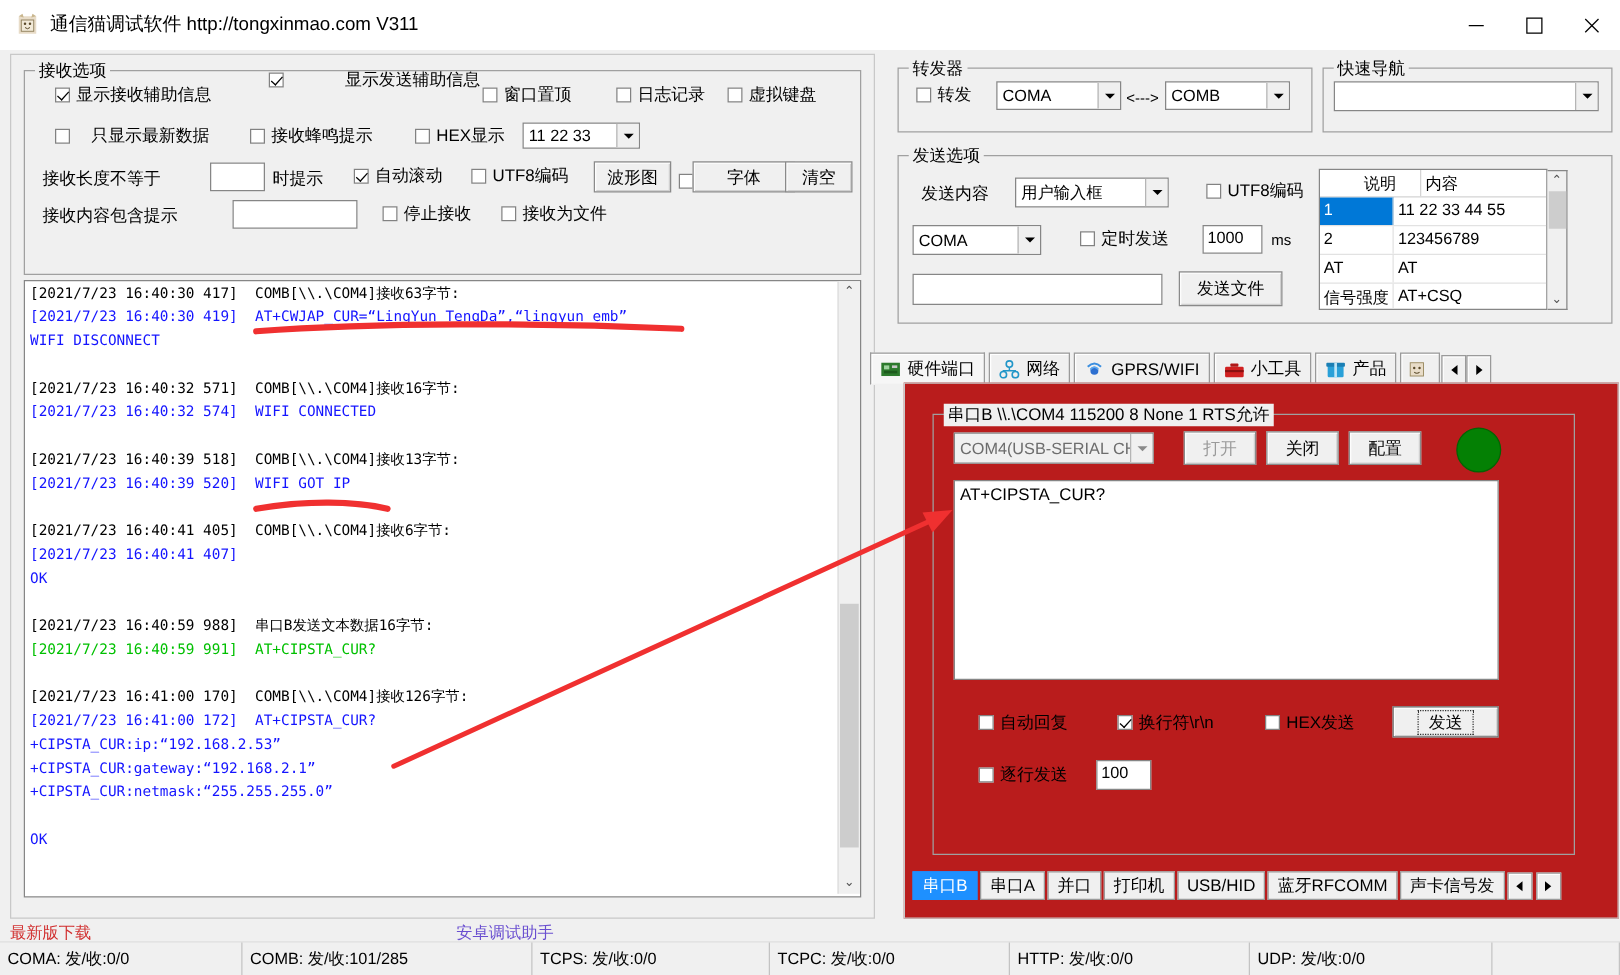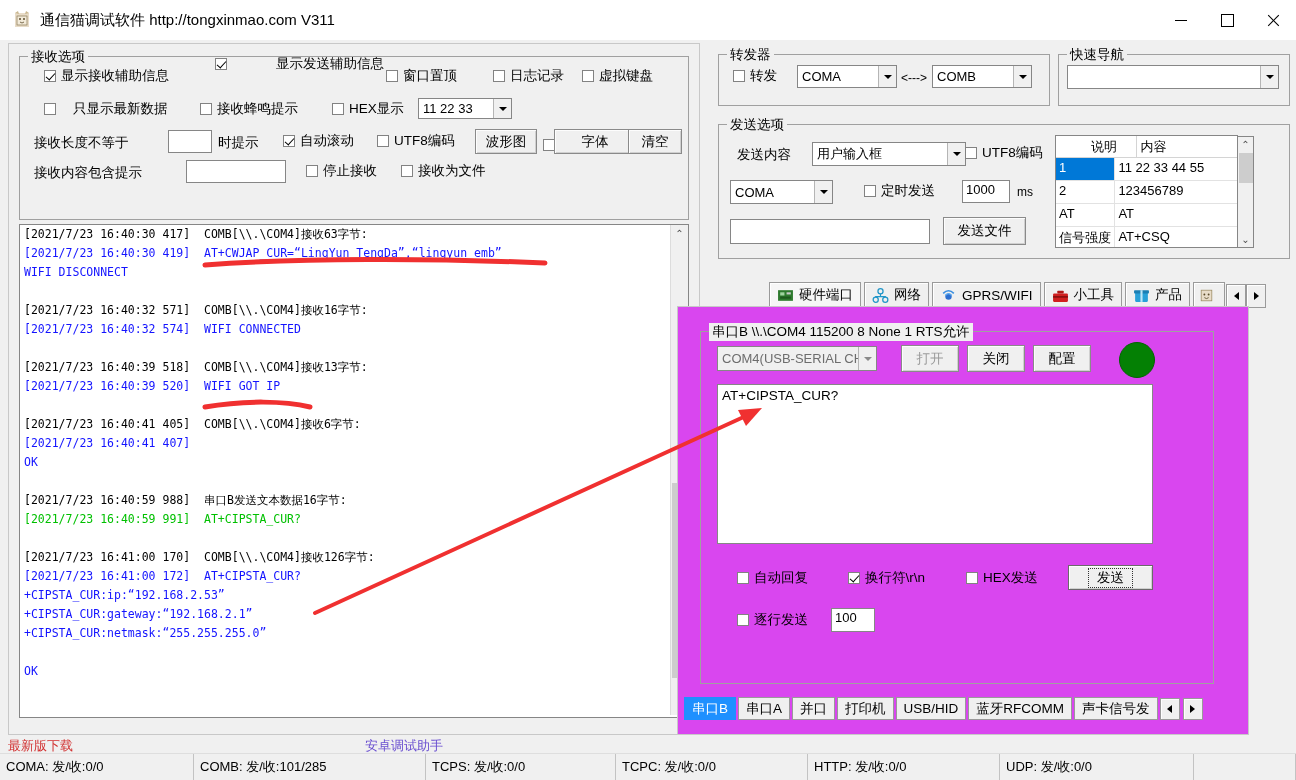--- a/index.html
+++ b/index.html
@@ -340,21 +340,21 @@
       <span class="carrow">
           <i class="tri-d"></i>
         </span>
     </div>
   </div>
 
   <div class="group" style="left:718px;top:84px;width:570px;height:133px;">
     <div class="legend">发送选项</div>
 
     <div class="lab" style="left:18px;top:22px;">发送内容</div>
-    <div class="combo" style="left:93px;top:17px;width:154px;height:24px;">
+    <div class="combo" style="left:93px;top:17px;width:123px;height:24px;">
       <span class="ctext">用户输入框</span>
       <span class="carrow">
           <i class="tri-d"></i>
         </span>
     </div>
     <div class="cb" style="left:246px;top:21px;">
       <span class="box"></span>
       <span class="lbl">UTF8编码</span>
     </div>
 
@@ -398,21 +398,21 @@
           </div>
         </div>
     </div>
     <div class="vsb" style="left:519px;top:11px;width:16px;height:112px;border:1px solid #868686;border-left:none;box-sizing:border-box;">
       <div class="arw up" style="width:15px;height:15px;">⌃</div>
       <div class="thumb" style="top:16px;height:30px;width:14px;"></div>
       <div class="arw dn" style="width:15px;height:15px;">⌄</div>
     </div>
   </div>
 
-  <div class="tabbar" id="top-tabs" style="left:726px;top:240px;width:540px;height:28px;justify-content:flex-end;">
+  <div class="tabbar" id="top-tabs" style="left:696px;top:240px;width:540px;height:28px;">
       <div class="tab active">
         <svg class="ticon" viewBox="0 0 16 14">
           <rect x="1" y="2" width="14" height="10" fill="#2d7a2d"></rect>
           <rect x="3" y="4" width="4" height="3" fill="#9fd39f"></rect>
           <rect x="9" y="4" width="4" height="2" fill="#c8c8c8"></rect>
           <rect x="3" y="8" width="10" height="2" fill="#1d5a1d"></rect>
         </svg>
         <span>硬件端口</span>
       </div>
       <div class="tab">
@@ -457,21 +457,21 @@
         </svg>
       </div>
       <div class="spinbtn">
         <i class="tri-l"></i>
       </div>
       <div class="spinbtn">
         <i class="tri-r"></i>
       </div>
     </div>
 
-  <div class="panel" style="left:677px;top:266px;width:570px;height:427px;background:#d946ef;">
+  <div class="panel" style="left:723px;top:266px;width:570px;height:427px;background:#b91c1c;">
 
     <div class="group" style="left:22px;top:24px;width:512px;height:351px;">
       <div class="legend">串口B \\.\COM4 115200 8  None  1 RTS允许</div>
 
       <div class="combo disabled" style="left:16px;top:14px;width:160px;height:25px;">
         <span class="ctext">COM4(USB-SERIAL CH</span>
         <span class="carrow" style="background:#f0f0f0;">
             <i class="tri-d dis"></i>
           </span>
       </div>

